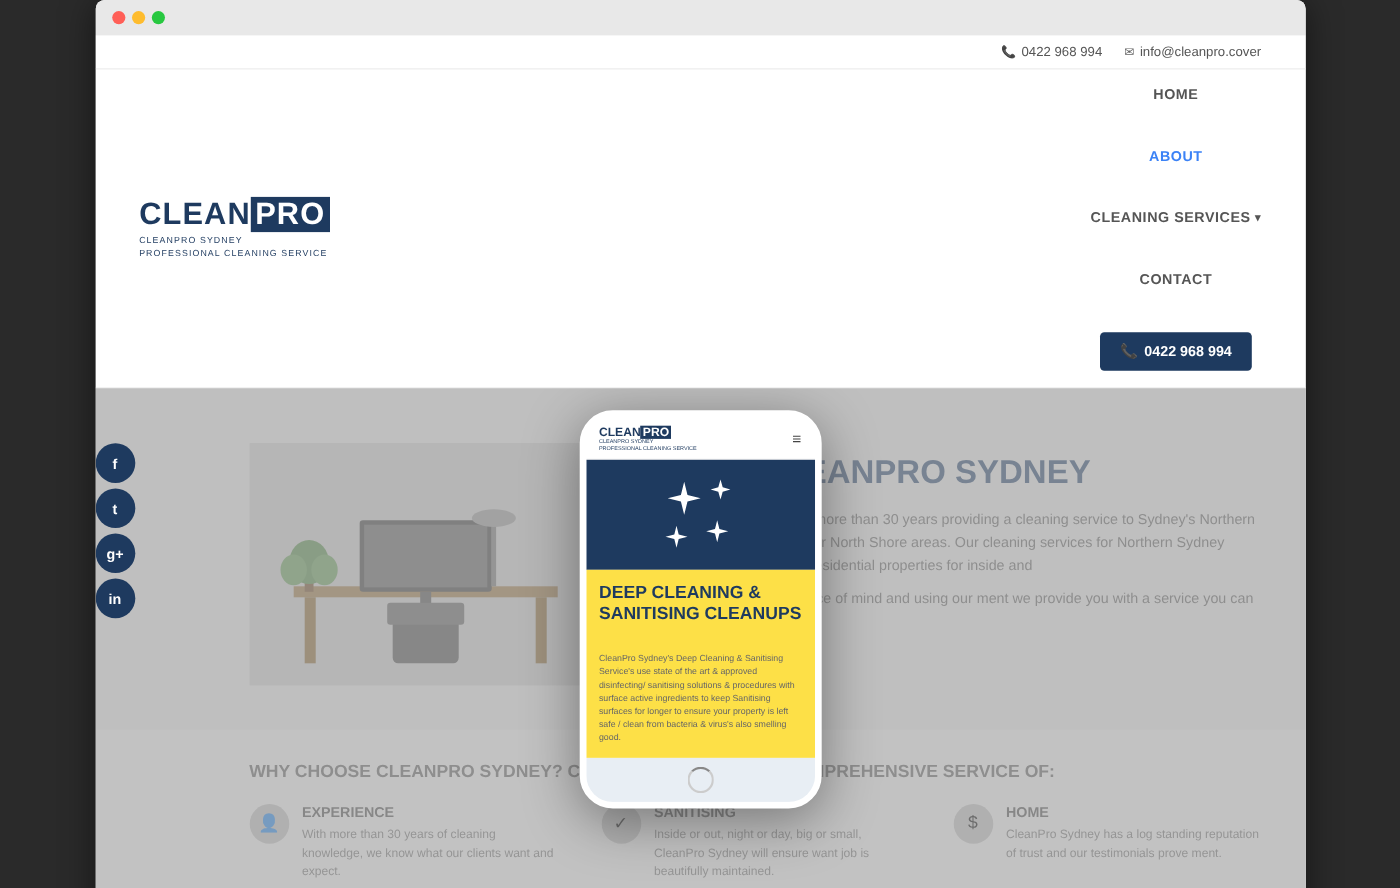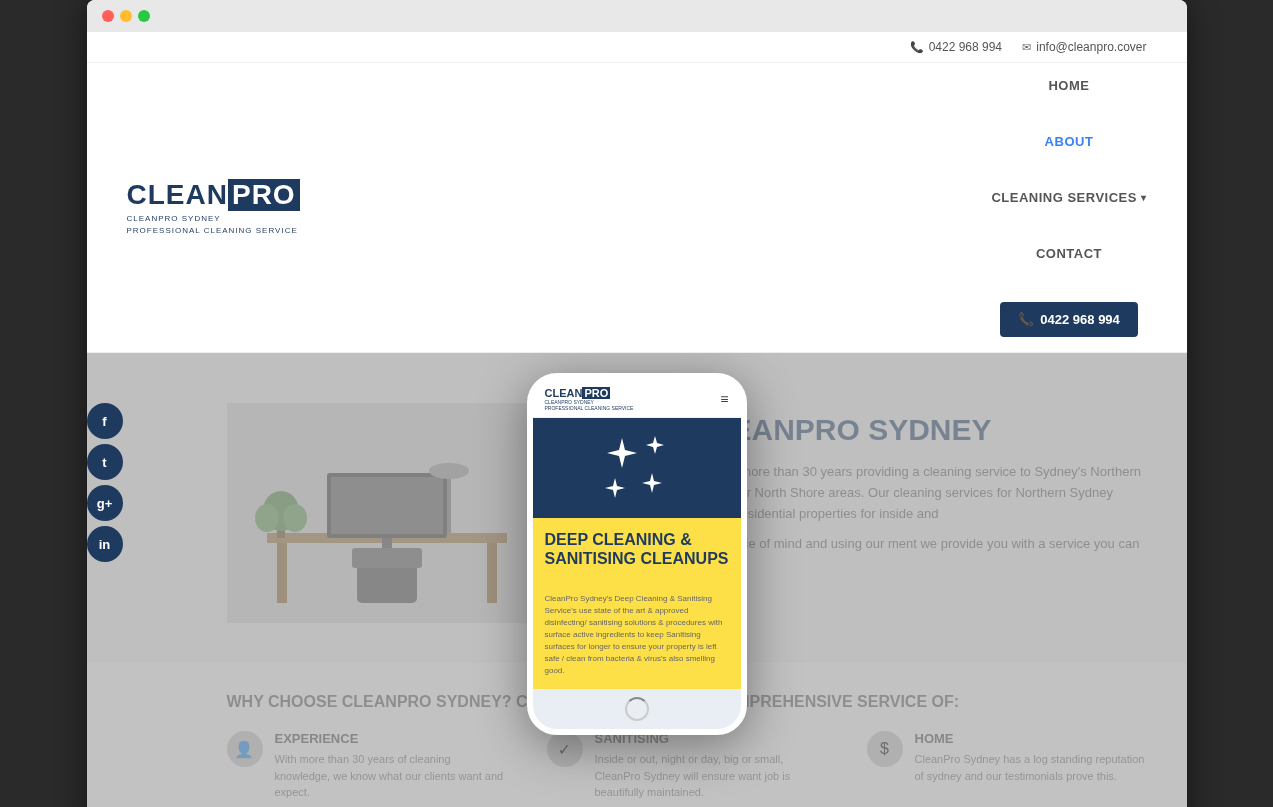--- a/index.html
+++ b/index.html
@@ -329,21 +329,21 @@
             <div class="why-icon">✓</div>
             <div class="why-col-content">
               <h3>SANITISING</h3>
               <p>Inside or out, night or day, big or small, CleanPro Sydney will ensure want job is beautifully maintained.</p>
             </div>
           </div>
           <div class="why-col">
             <div class="why-icon">$</div>
             <div class="why-col-content">
               <h3>HOME</h3>
-              <p>CleanPro Sydney has a log standing reputation of sydney and our testimonials prove this.</p>
+              <p>CleanPro Sydney has a log standing reputation of trust and our testimonials prove ment.</p>
             </div>
           </div>
         </div>
       </div>
 
       <div class="modal-overlay">
         <div class="mobile-phone">
 
           <div class="phone-top-bar">
             <div>

